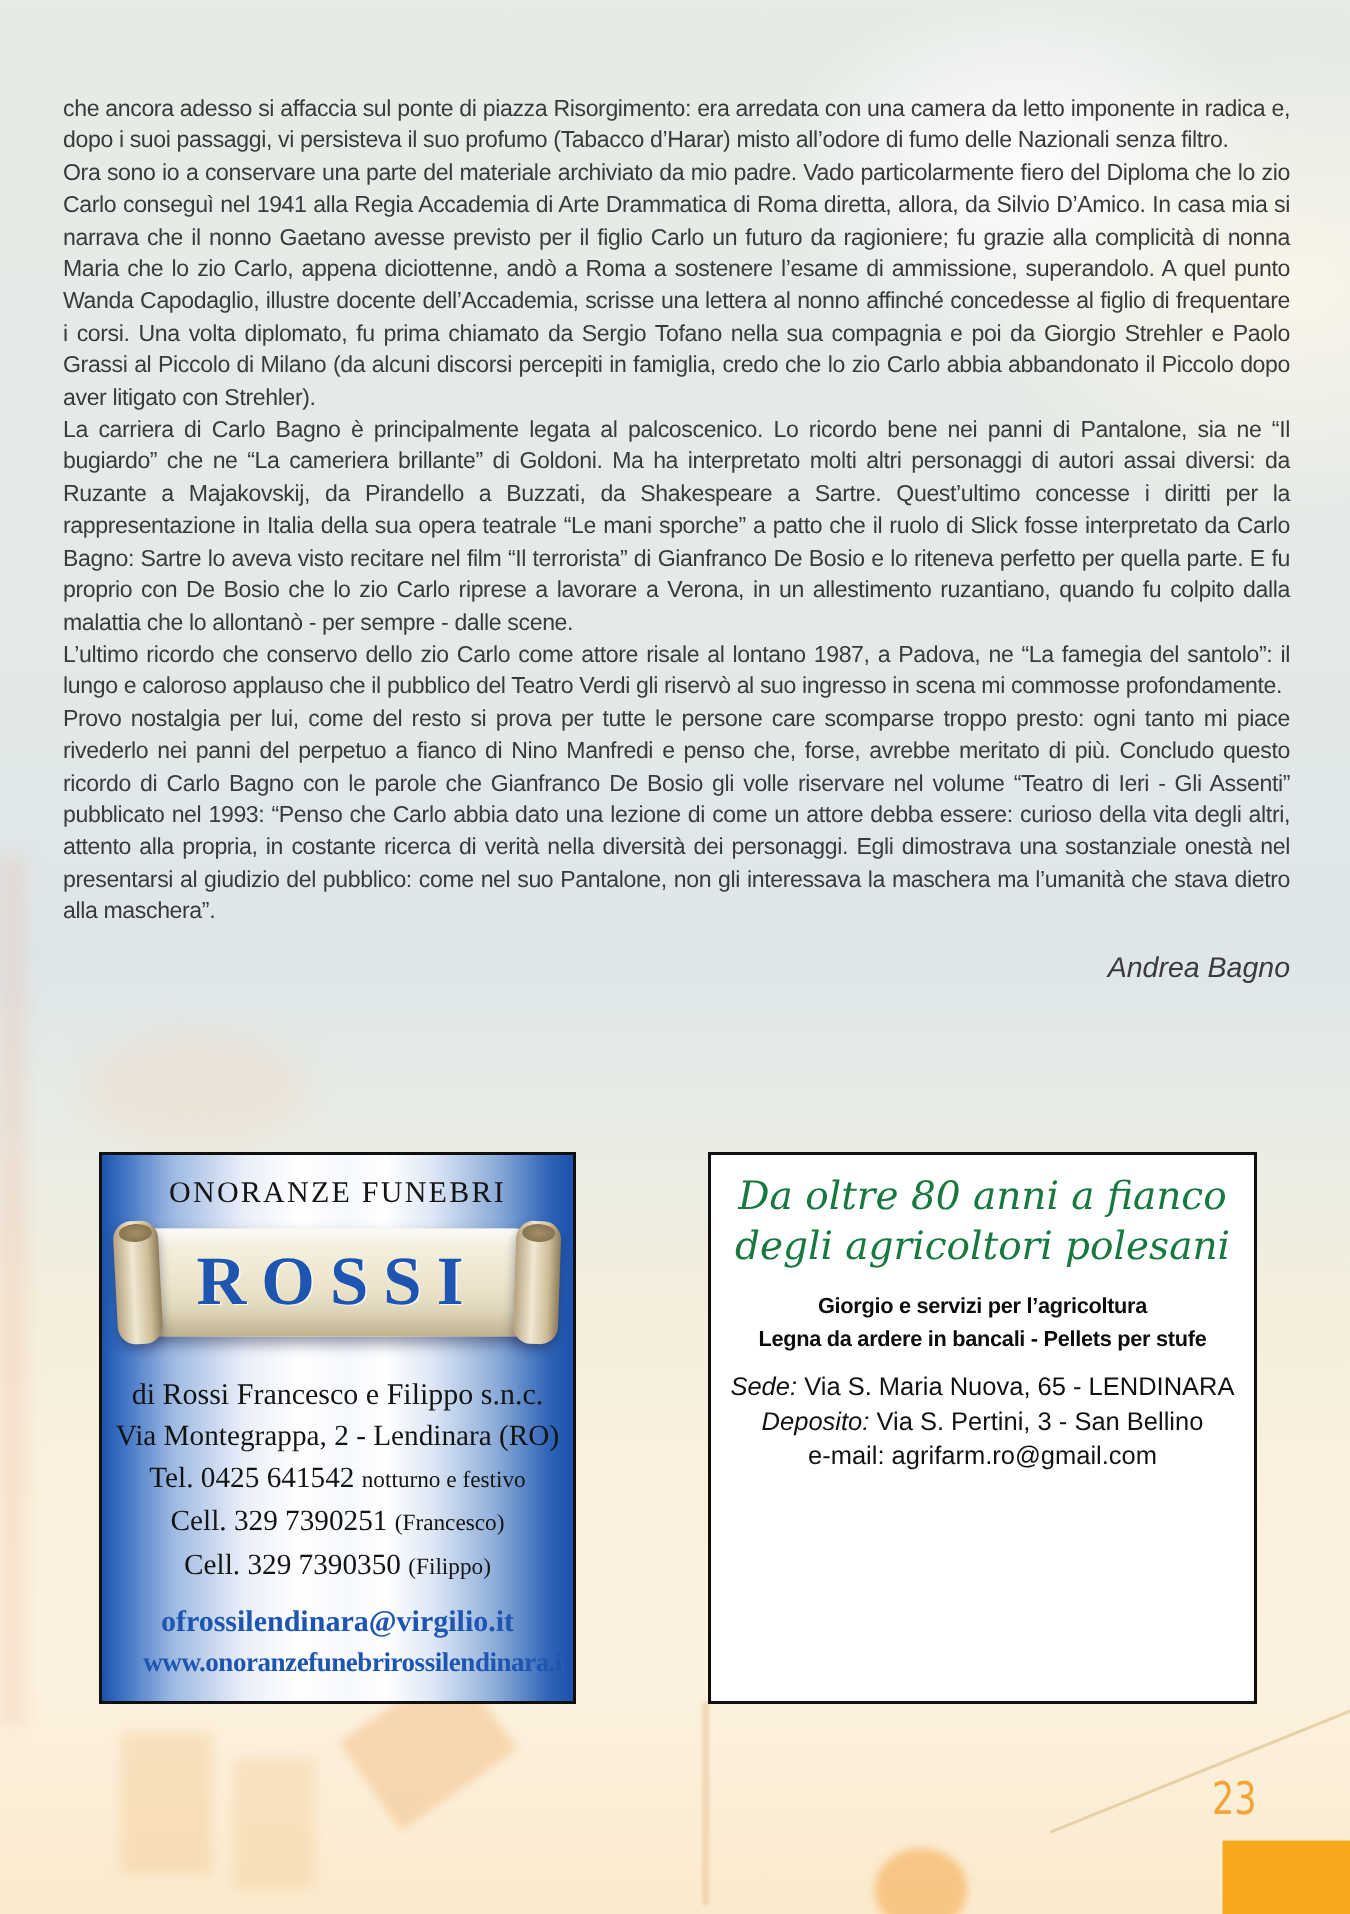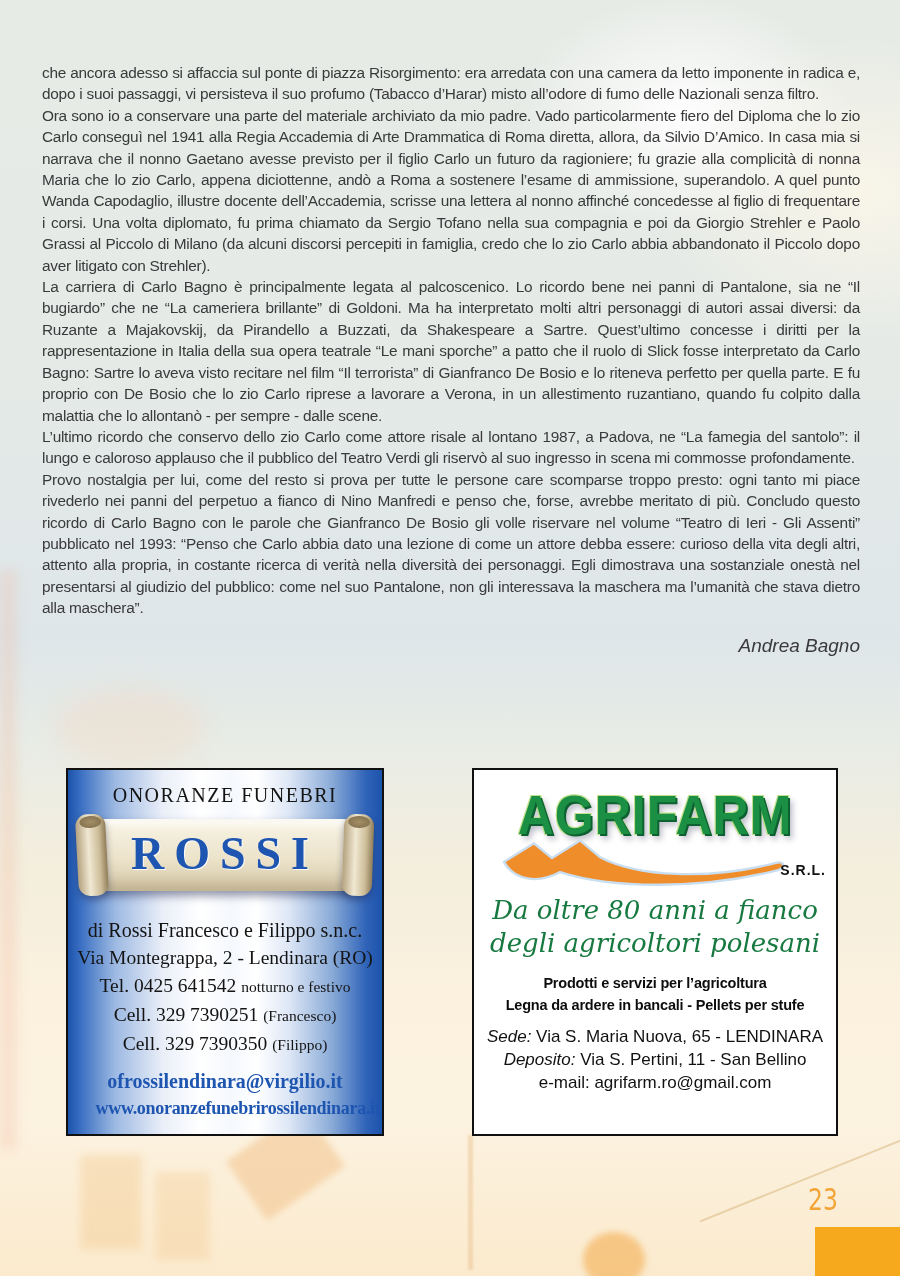--- a/index.html
+++ b/index.html
@@ -108,38 +108,31 @@
       <div class="rossi-sub">di Rossi Francesco e Filippo s.n.c.</div>
       <div class="rossi-line">Via Montegrappa, 2 - Lendinara (RO)</div>
       <div class="rossi-line"><span>Tel. 0425 641542</span> <span class="note">notturno e festivo</span></div>
       <div class="rossi-line"><span>Cell. 329 7390251</span> <span class="note">(Francesco)</span></div>
       <div class="rossi-line"><span>Cell. 329 7390350</span> <span class="note">(Filippo)</span></div>
       <div class="rossi-email">ofrossilendinara@virgilio.it</div>
       <div class="rossi-web">www.onoranzefunebrirossilendinara.it</div>
     </div>
 
     <div class="ad ad-agrifarm">
-      <div class="agri-logo-wrap">
-        <span class="agri-logo">AGRIFARM</span>
-        <svg class="agri-swoosh" viewBox="0 0 300 56" preserveAspectRatio="none">
-          <path d="M14,30 L44,10 L62,26 L90,7 L110,25 C148,46 218,50 286,31 C294,29 296,35 288,39 C210,60 122,59 70,41 C48,54 24,50 14,30 Z" fill="#ef8d2a" stroke="#c9def0" stroke-width="2.5" stroke-linejoin="round"></path>
-        </svg>
-        <span class="agri-srl">S.R.L.</span>
-      </div>
       <div class="agri-tagline">
         <div>Da oltre 80 anni a fianco</div>
         <div>degli agricoltori polesani</div>
       </div>
       <div class="agri-services">
-        <div>Prodotti e servizi per l’agricoltura</div>
+        <div>Giorgio e servizi per l’agricoltura</div>
         <div>Legna da ardere in bancali - Pellets per stufe</div>
       </div>
       <div class="agri-address">
         <div><span class="lbl">Sede:</span><span> Via S. Maria Nuova, 65 - LENDINARA</span></div>
-        <div><span class="lbl">Deposito:</span><span> Via S. Pertini, 11 - San Bellino</span></div>
+        <div><span class="lbl">Deposito:</span><span> Via S. Pertini, 3 - San Bellino</span></div>
         <div>e-mail: agrifarm.ro@gmail.com</div>
       </div>
     </div>
 
   </section>
 
   <div class="page-number">23</div>
   <div class="corner-block"></div>
 
 </div>

